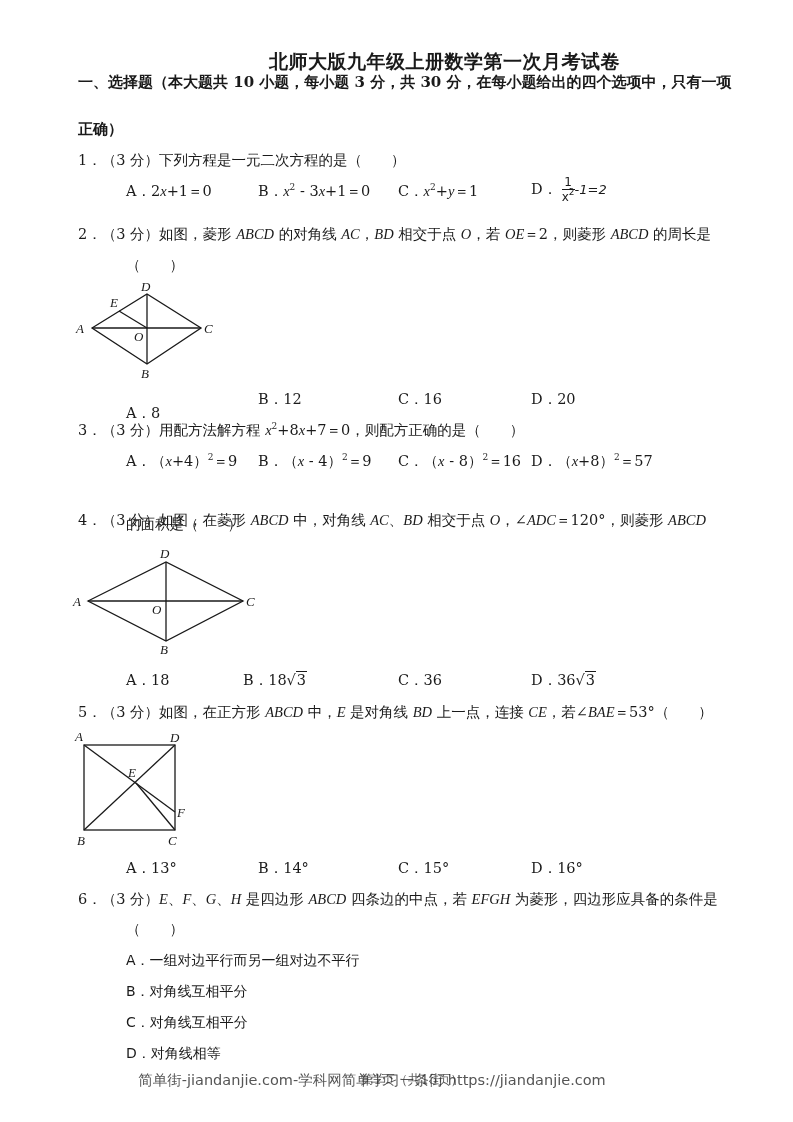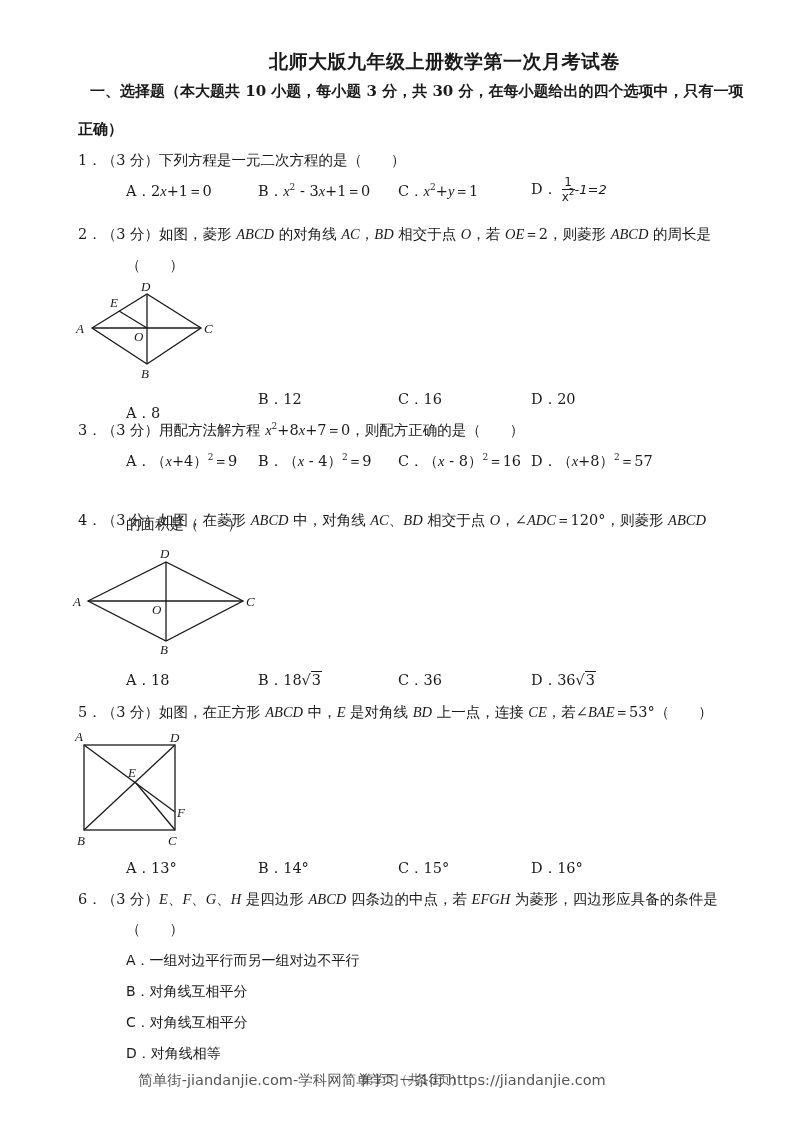--- a/index.html
+++ b/index.html
@@ -34,21 +34,21 @@
     .footer-page {
       left: 0; width: 728px; top: 1071px; text-align: center;
       font-family: "DejaVu Serif", serif; font-size: 13px; color: #333; opacity: 0.8;
     }
   </style>
 </head>
 <body>
 
 <div class="abs title">北师大版九年级上册数学第一次月考试卷</div>
 
-<div class="abs section" style="top:82px;margin-left:12px;">一、选择题（本大题共 10 小题，每小题 3 分，共 30 分，在每小题给出的四个选项中，只有一项</div>
+<div class="abs section" style="top:73px;">一、选择题（本大题共 10 小题，每小题 3 分，共 30 分，在每小题给出的四个选项中，只有一项</div>
 <div class="abs section" style="top:120px;">正确）</div>
 
 <div class="abs q" style="top:151px;">
   <span>1．（3 分）</span><span>下列方程是一元二次方程的是（　　）</span>
 </div>
 <div class="abs opt" style="left:78px; top:182px;">
   <span>A．</span>2<i class="v">x</i>+1＝0
 </div>
 <div class="abs opt" style="left:210px; top:182px;">
   <span>B．</span><i class="v">x</i><sup>2</sup> - 3<i class="v">x</i>+1＝0
@@ -109,21 +109,21 @@
     <line x1="166" y1="562" x2="166" y2="641"></line>
   </g>
   <text x="73" y="606">A</text>
   <text x="160" y="558">D</text>
   <text x="152" y="614">O</text>
   <text x="246" y="606">C</text>
   <text x="160" y="654">B</text>
 </svg>
 
 <div class="abs opt" style="left:78px; top:671px;"><span>A．</span><span>18</span></div>
-<div class="abs opt" style="left:210px; top:671px;"><span>B．</span><span>18</span><span class="sqrt">√<span class="rad">3</span></span></div>
+<div class="abs opt" style="left:195px; top:671px;"><span>B．</span><span>18</span><span class="sqrt">√<span class="rad">3</span></span></div>
 <div class="abs opt" style="left:350px; top:671px;"><span>C．</span><span>36</span></div>
 <div class="abs opt" style="left:483px; top:671px;"><span>D．</span><span>36</span><span class="sqrt">√<span class="rad">3</span></span></div>
 
 <div class="abs q" style="top:703px;">
   <span>5．（3 分）</span><span>如图，在正方形 </span><i class="v">ABCD</i><span> 中，</span><i class="v">E</i><span> 是对角线 </span><i class="v">BD</i><span> 上一点，连接 </span><i class="v">CE</i><span>，若∠</span><i class="v">BAE</i><span>＝53°（　　）</span>
 </div>
 
 <svg style="left:0; top:0;" width="793" height="1122">
   <g stroke="#1a1a1a" stroke-width="1.3" fill="none">
     <rect x="84" y="745" width="91" height="85"></rect>

